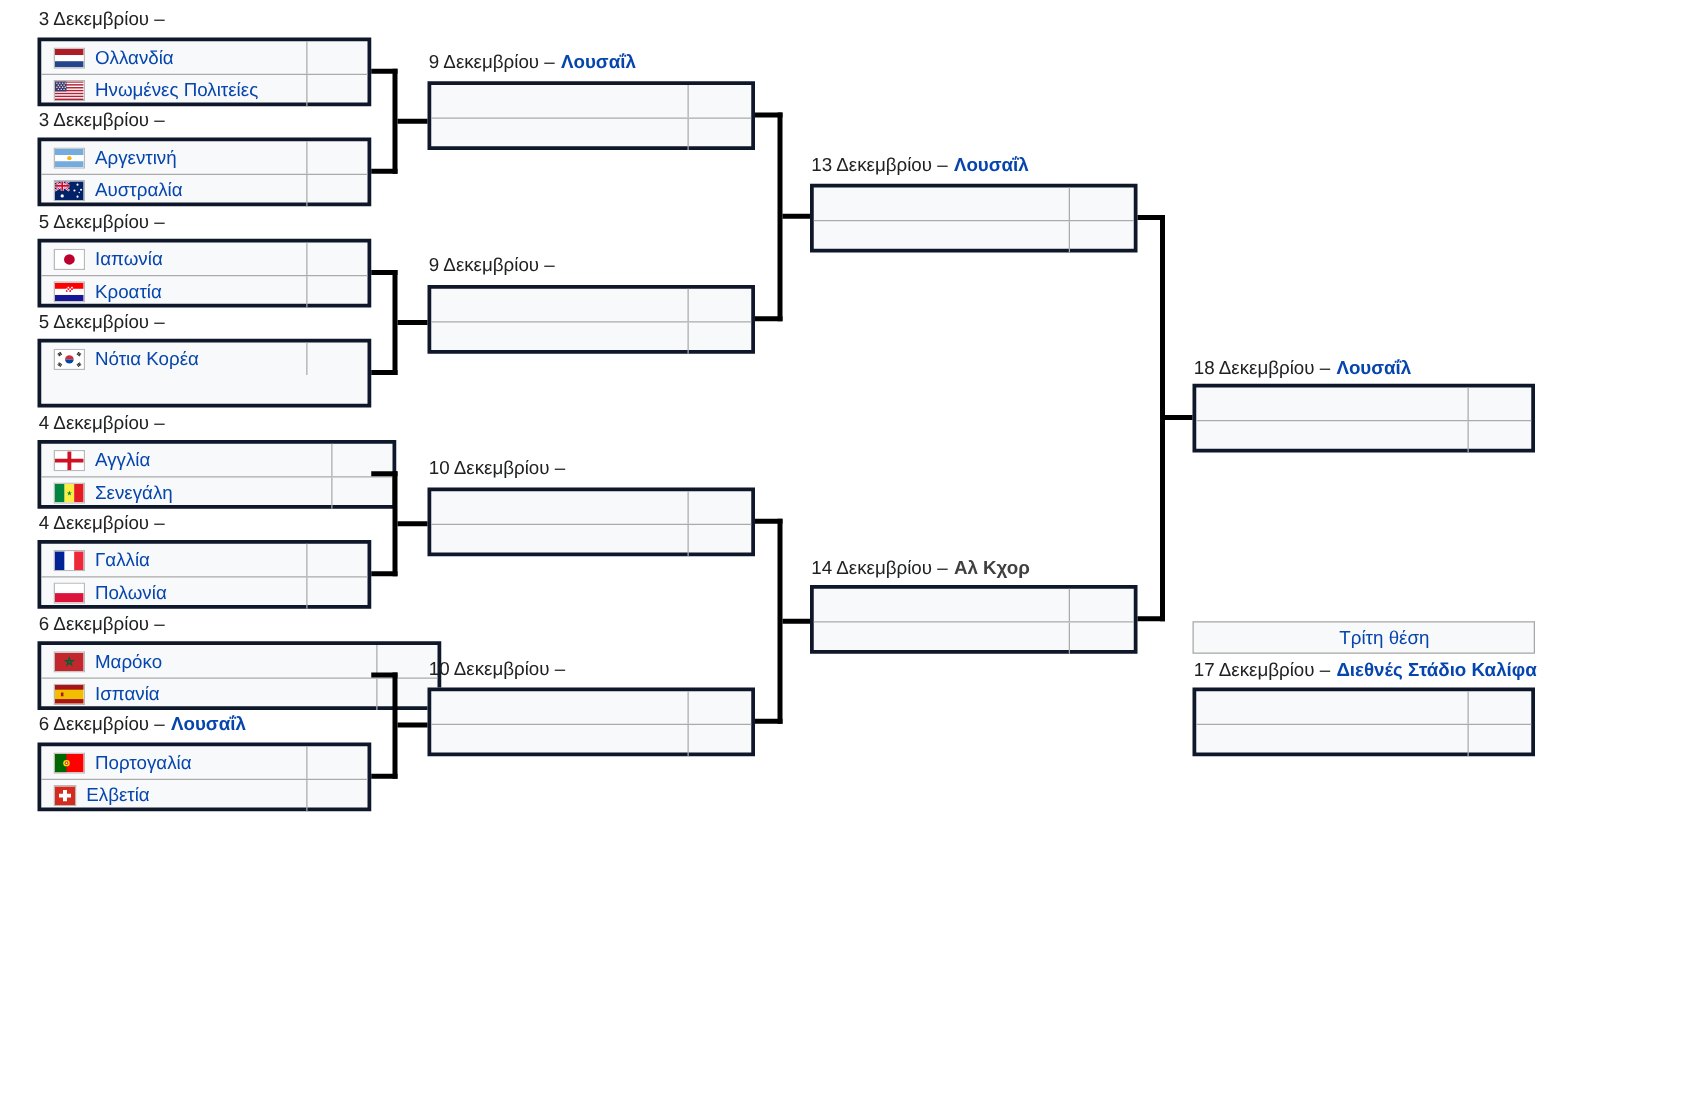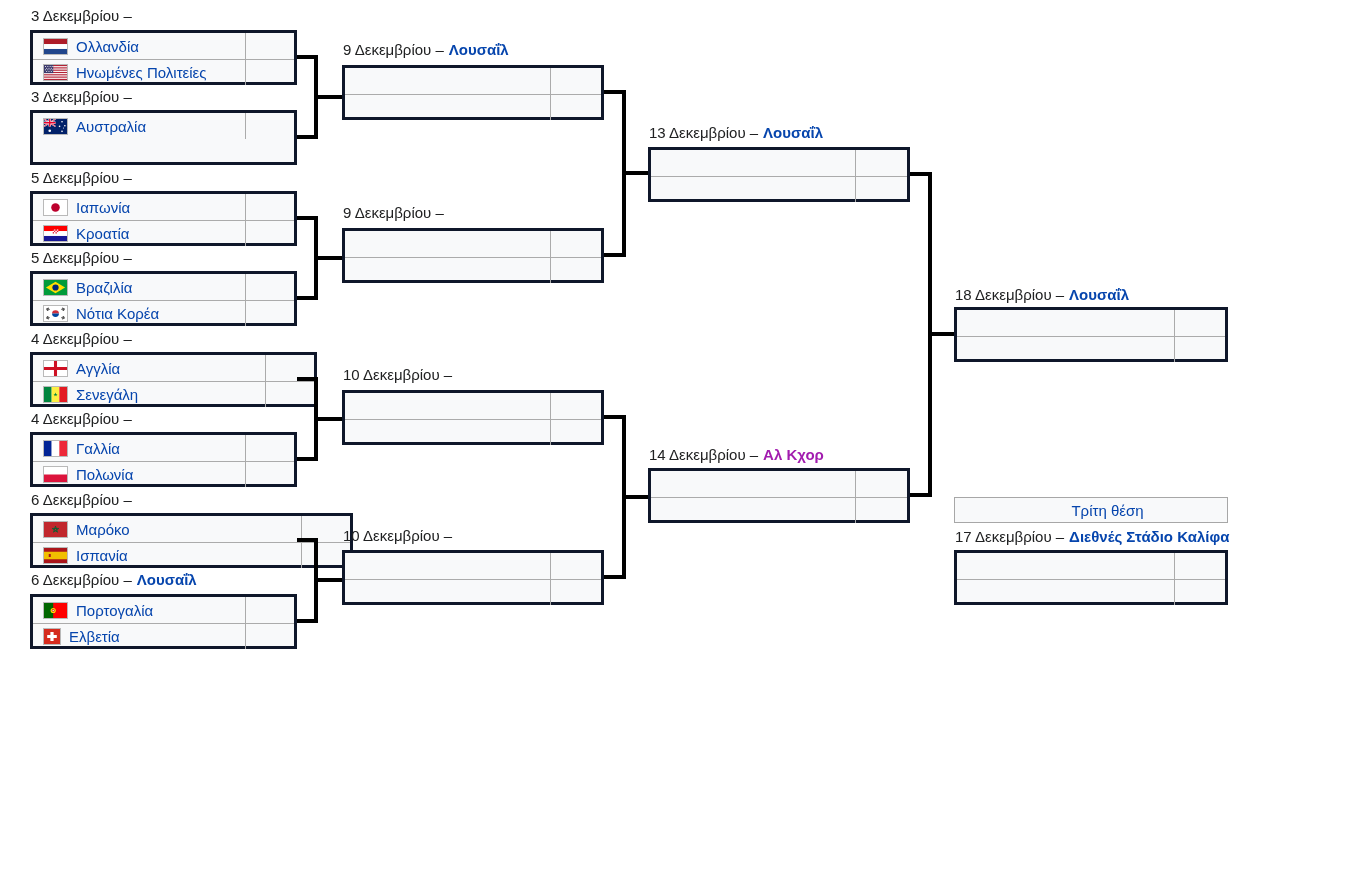--- a/index.html
+++ b/index.html
@@ -1,20 +1,20 @@
 <!DOCTYPE html>
 <html><head>
 <meta charset="utf-8">
 <style>
   * { box-sizing: border-box; }
   html,body { margin:0; padding:0; background:#fff; }
   body { font-family:"Liberation Sans","DejaVu Sans",sans-serif; font-size:15px; color:#202122; }
   .bracket { position:relative; width:1359px; height:890px; background:#fff; overflow:hidden; }
   a { color:#0645ad; text-decoration:none; cursor:pointer; white-space:nowrap; }
-  a.red { color:#a21caf; }
+  a.red { color:#404040; }
   .lbl { position:absolute; height:20px; line-height:20px; white-space:nowrap; }
   .lbl .venue { margin-left:5px;font-weight:bold; }
   .box { position:absolute; height:55px; background:#f8f9fa; border:3px solid #0f172a; }
   .brow { display:flex; height:26px; align-items:center; }
   .brow + .brow { border-top:1px solid #ababab;text-align:center; }
   .tcell { flex:1 1 auto; display:flex; align-items:center; gap:8px; padding-left:10px; overflow:hidden; }
   .scell { flex:0 0 auto; align-self:stretch; border-left:1px solid #ababab; }
   .w49 { width:49px; } .w51 { width:51px; } .w52 { width:52px; }
   .flag { display:inline-flex; width:25px; height:17px; border:1px solid #b9b9b9; background:#fff; flex:0 0 auto; overflow:hidden; }
   .flag.sq { width:18px; }
@@ -80,20 +80,34 @@
       <div class="scell w49"></div>
     </div>
   </div>
 
   <div class="lbl" style="left:31px;top:87px"><span>3 Δεκεμβρίου –</span><a class="venue"></a></div>
   <div class="box" style="left:30px;top:110px;width:267px">
     <div class="brow">
       <div class="tcell">
           <span class="flag">
             <svg viewBox="0 0 30 20" preserveAspectRatio="none">
+              <rect width="30" height="20" fill="#fff"></rect>
+              <rect width="30" height="6.7" fill="#74ACDF"></rect>
+              <rect y="13.3" width="30" height="6.7" fill="#74ACDF"></rect>
+              <circle cx="15" cy="10" r="2.3" fill="#F6B40E"></circle>
+            </svg>
+          </span>
+          <a>Αργεντινή</a>
+        </div>
+      <div class="scell w49"></div>
+    </div>
+    <div class="brow">
+      <div class="tcell">
+          <span class="flag">
+            <svg viewBox="0 0 30 20" preserveAspectRatio="none">
               <rect width="30" height="20" fill="#012169"></rect>
               <path d="M0,0L15,10M15,0L0,10" stroke="#fff" stroke-width="2"></path>
               <path d="M0,0L15,10M15,0L0,10" stroke="#E4002B" stroke-width=".9"></path>
               <path d="M7.5,0V10M0,5H15" stroke="#fff" stroke-width="3.2"></path>
               <path d="M7.5,0V10M0,5H15" stroke="#E4002B" stroke-width="1.8"></path>
               <g fill="#fff">
                 <circle cx="7.5" cy="15.6" r="1.7"></circle>
                 <circle cx="23.5" cy="3.6" r="1.1"></circle>
                 <circle cx="20.3" cy="9.8" r="1.1"></circle>
                 <circle cx="27.2" cy="9" r="1.1"></circle>
@@ -146,33 +160,20 @@
             </svg>
           </span>
           <a>Κροατία</a>
         </div>
       <div class="scell w49"></div>
     </div>
   </div>
 
   <div class="lbl" style="left:31px;top:248px"><span>5 Δεκεμβρίου –</span><a class="venue"></a></div>
   <div class="box" style="left:30px;top:271px;width:267px">
-    <div class="brow">
-      <div class="tcell">
-          <span class="flag">
-            <svg viewBox="0 0 30 20" preserveAspectRatio="none">
-              <rect width="30" height="20" fill="#009B3A"></rect>
-              <path d="M15,2.2 27.5,10 15,17.8 2.5,10Z" fill="#FEDF00"></path>
-              <circle cx="15" cy="10" r="4.1" fill="#002776"></circle>
-            </svg>
-          </span>
-          <a>Βραζιλία</a>
-        </div>
-      <div class="scell w49"></div>
-    </div>
     <div class="brow">
       <div class="tcell">
           <span class="flag">
             <svg viewBox="0 0 30 20" preserveAspectRatio="none">
               <rect width="30" height="20" fill="#fff"></rect>
               <path d="M10.5,10a4.5,4.5 0 0 1 9,0Z" fill="#CD2E3A"></path>
               <path d="M10.5,10a4.5,4.5 0 0 0 9,0Z" fill="#0047A0"></path>
               <g fill="#000">
                 <g transform="translate(5,4.4) rotate(-33)">
                   <rect x="-2" y="-1.6" width="4" height=".8"></rect>

